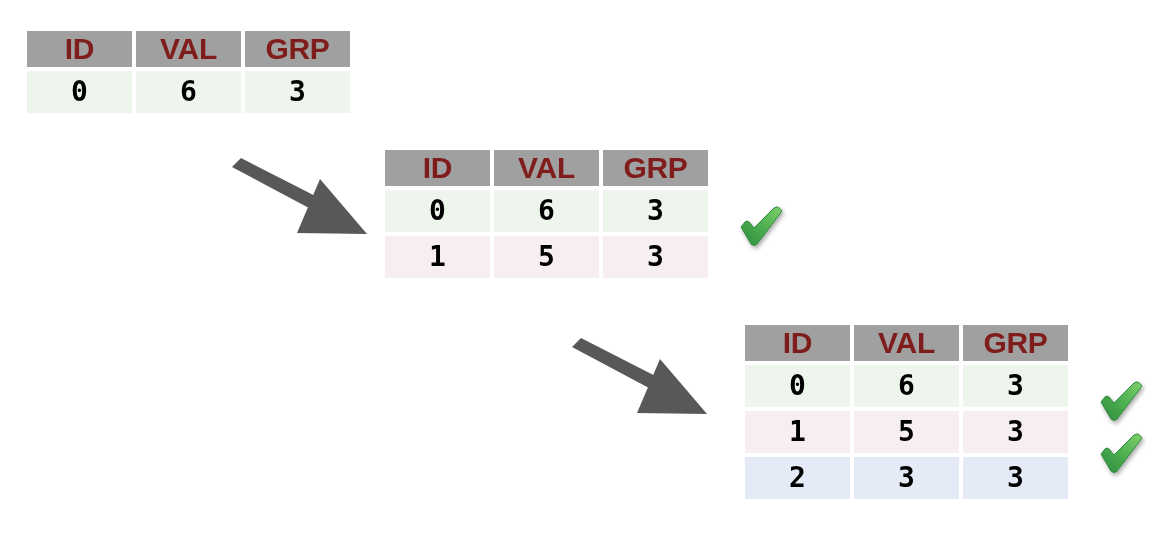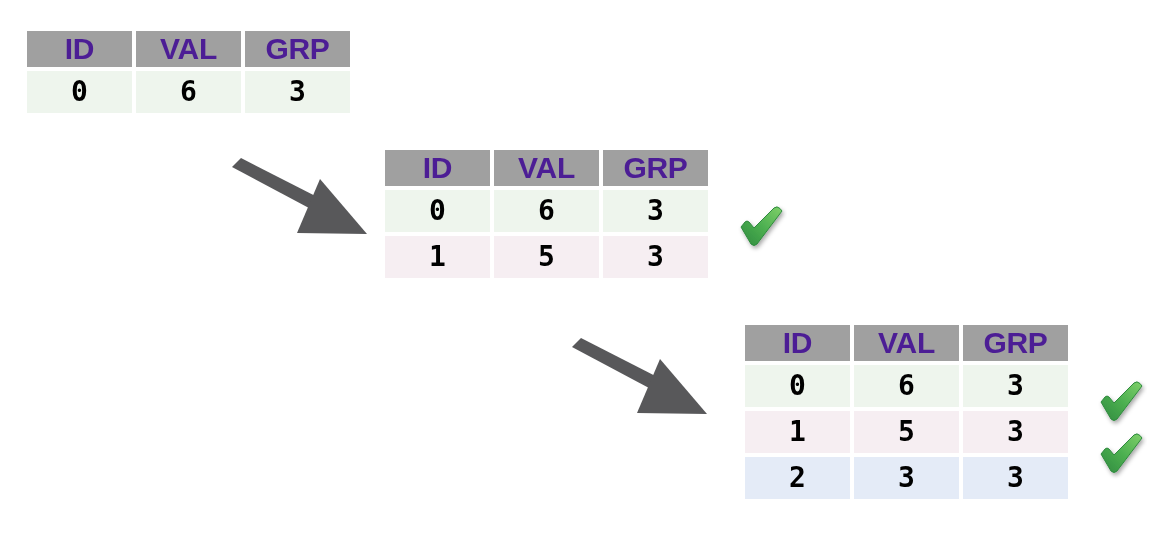--- a/index.html
+++ b/index.html
@@ -30,21 +30,21 @@
   }
   .table td {
     padding: 0;
     margin: 0;
     text-align: center;
     vertical-align: middle;
     line-height: 1;
   }
   .table .hcell {
     background: #a0a0a0;
-    color: #4c1d95;
+    color: #7f1d1d;
     font-family: "Liberation Sans", sans-serif;
     font-weight: bold;
     letter-spacing: -0.3px;
   }
   .table .dcell {
     color: #000000;
     font-family: "DejaVu Sans Mono", monospace;
     font-weight: bold;
   }
   .row-green .dcell { background: #eef5ed; }

